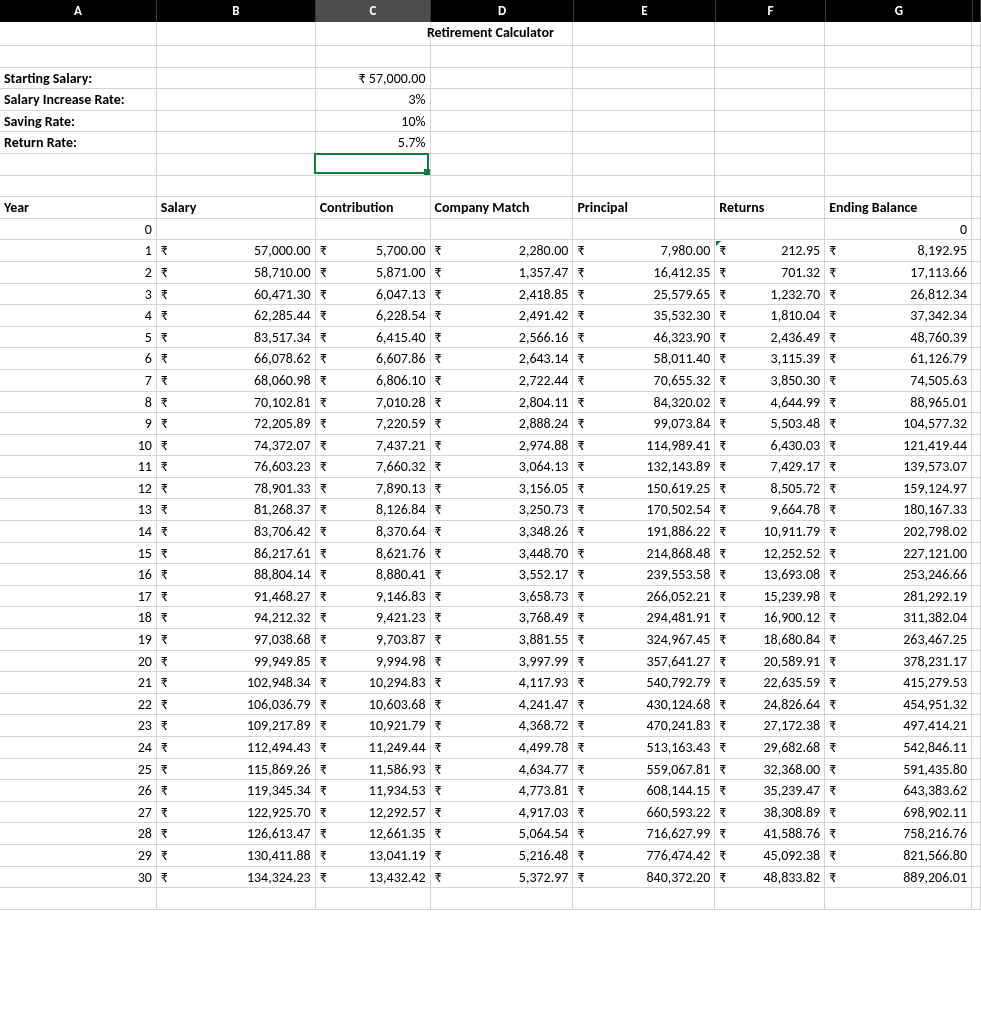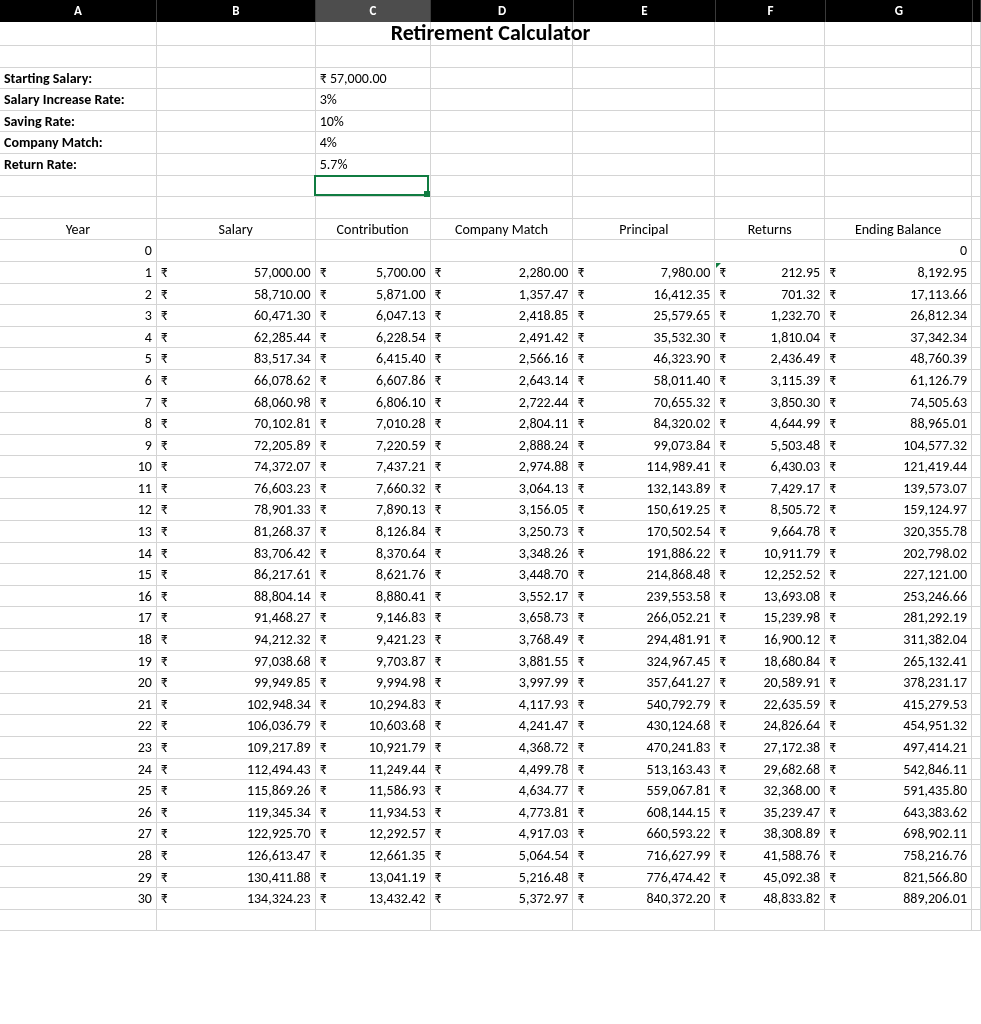--- a/index.html
+++ b/index.html
@@ -42,31 +42,31 @@
 }
 .cell {
   border-right: 1px solid #d4d4d4;
   padding: 0 4px;
   line-height: 21px;
   white-space: nowrap;
   overflow: visible;
   position: relative;
 }
 .title {
-  font-size: 22px;
+  font-size: 14px;
   font-weight: bold;
   text-align: center;
   position: absolute;
   left: 0;
   width: 981px;
   line-height: 22px;
 }
 .param-label { font-weight: bold; }
-.param-val { text-align: left; }
-.hdr { font-weight: normal; text-align: center; }
+.param-val { text-align: right; }
+.hdr { font-weight: bold; }
 .year { text-align: right; }
 .money {
   display: flex;
   justify-content: space-between;
 }
 .money .sym { }
 .money .amt { text-align: right; }
 .selected-cell {
   border: 2px solid #107c41;
   position: absolute;
@@ -156,30 +156,20 @@
         <div class="cell colA param-label" style="overflow:visible">Saving Rate:</div>
         <div class="cell colB"></div>
         <div class="cell colC param-val">10%</div>
         <div class="cell colD"></div>
         <div class="cell colE"></div>
         <div class="cell colF"></div>
         <div class="cell colG"></div>
         <div class="cell colH"></div>
       </div>
       <div class="row">
-        <div class="cell colA param-label" style="overflow:visible">Company Match:</div>
-        <div class="cell colB"></div>
-        <div class="cell colC param-val">4%</div>
-        <div class="cell colD"></div>
-        <div class="cell colE"></div>
-        <div class="cell colF"></div>
-        <div class="cell colG"></div>
-        <div class="cell colH"></div>
-      </div>
-      <div class="row">
         <div class="cell colA param-label" style="overflow:visible">Return Rate:</div>
         <div class="cell colB"></div>
         <div class="cell colC param-val">5.7%</div>
         <div class="cell colD"></div>
         <div class="cell colE"></div>
         <div class="cell colF"></div>
         <div class="cell colG"></div>
         <div class="cell colH"></div>
       </div>
     </div>
@@ -739,21 +729,21 @@
         </div>
         <div class="cell colF">
           <div class="money">
             <span class="sym">₹</span>
             <span class="amt">9,664.78</span>
           </div>
         </div>
         <div class="cell colG">
           <div class="money">
             <span class="sym">₹</span>
-            <span class="amt">320,355.78</span>
+            <span class="amt">180,167.33</span>
           </div>
         </div>
         <div class="cell colH"></div>
       </div>
       <div class="row">
         <div class="cell colA year">14</div>
         <div class="cell colB">
           <div class="money">
             <span class="sym">₹</span>
             <span class="amt">83,706.42</span>
@@ -979,21 +969,21 @@
         </div>
         <div class="cell colF">
           <div class="money">
             <span class="sym">₹</span>
             <span class="amt">18,680.84</span>
           </div>
         </div>
         <div class="cell colG">
           <div class="money">
             <span class="sym">₹</span>
-            <span class="amt">265,132.41</span>
+            <span class="amt">263,467.25</span>
           </div>
         </div>
         <div class="cell colH"></div>
       </div>
       <div class="row">
         <div class="cell colA year">20</div>
         <div class="cell colB">
           <div class="money">
             <span class="sym">₹</span>
             <span class="amt">99,949.85</span>

